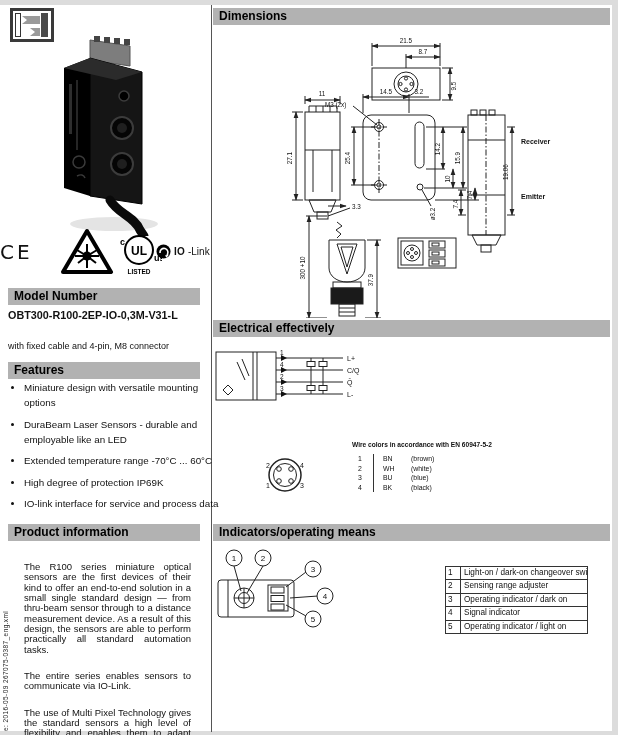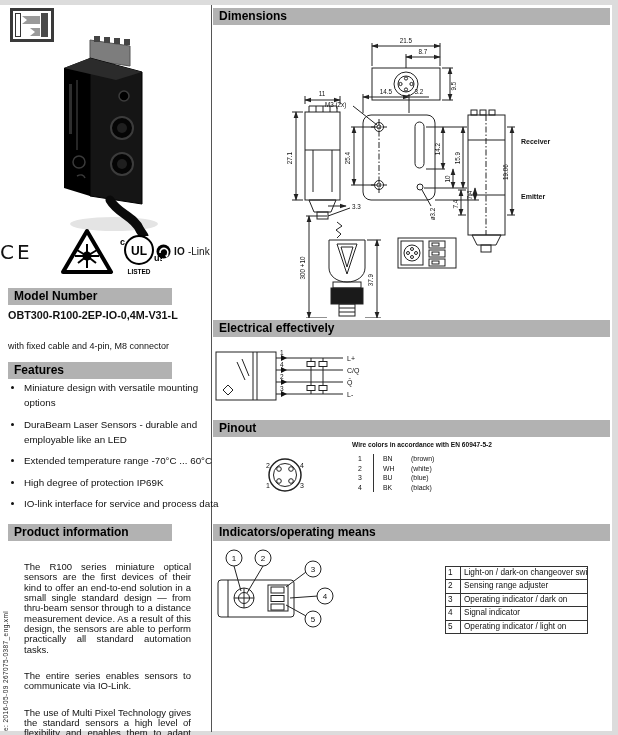--- a/index.html
+++ b/index.html
@@ -2,21 +2,21 @@
 <html><head>
 <meta charset="utf-8">
 <style>
   html,body{margin:0;padding:0;background:#fff;}
   .page{position:relative;width:618px;height:735px;background:#fff;overflow:hidden;
         font-family:"Liberation Sans",sans-serif;color:#111;}
   .edge{position:absolute;background:#dcdcdc;}
   .divider{position:absolute;left:211px;top:5px;width:1px;height:727px;background:#555;}
   .hdr{position:absolute;height:17px;line-height:17px;background:#b2b2b2;color:#000;
        font-size:12px;font-weight:bold;padding-left:6px;box-sizing:border-box;}
-  .hdr.left{left:8px;width:164px;}
+  .hdr.left{left:8px;width:192px;}
   .hdr.right{left:213px;width:397px;}
   .abs{position:absolute;}
   
   .model-number{left:8px;top:309px;width:200px;font-size:10.8px;font-weight:bold;}
   .model-type{left:8px;top:327px;width:200px;font-size:10px;}
   .model-note{left:8px;top:341px;width:200px;font-size:9px;}
   .features-list{left:8px;top:380px;width:198px;margin:0;padding-left:16px;font-size:9.8px;line-height:15px;}
   .features-list li{margin-bottom:6.5px;}
   .prodinfo{left:8px;top:546px;width:199px;font-size:9.5px;line-height:10.35px;text-align:justify;}
   .prodinfo p{margin:16px;}
@@ -118,21 +118,21 @@
     <svg width="15" height="15" viewBox="0 0 15 15">
       <circle cx="7.5" cy="7.5" r="7" fill="#000"></circle>
       <path d="M4,9 a4,4 0 1 1 7,2" stroke="#fff" stroke-width="1.6" fill="none"></path>
       <polygon points="9,11.5 13,10.5 10.5,13.8" fill="#fff"></polygon>
     </svg>
     <span class="txt">IO</span>
       <span>-Link</span>
   </div>
 
   <div class="hdr left" style="top:288px;">Model Number</div>
-  <div class="abs model-number">OBT300-R100-2EP-IO-0,4M-V31-L</div>
+  <div class="abs model-number">OBT300-R100-2EP-IO-0,3M-V31-L</div>
   <div class="abs model-note">with fixed cable and 4-pin, M8 connector</div>
 
   <div class="hdr left" style="top:362px;">Features</div>
   <ul class="abs features-list">
     <li>Miniature design with versatile mounting options</li>
     <li>DuraBeam Laser Sensors - durable and employable like an LED</li>
     <li>Extended temperature range -70°C ... 60°C</li>
     <li>High degree of protection IP69K</li>
     <li>IO-link interface for service and process data</li>
   </ul>
@@ -327,21 +327,20 @@
       <text x="65" y="21">4</text>
       <text x="65" y="33">2</text>
       <text x="65" y="45">3</text>
       <text x="132" y="14.5" font-size="7">L+</text>
       <text x="132" y="26.5" font-size="7">C/Q</text>
       <text x="132" y="38.5" font-size="7">Q̄</text>
       <text x="132" y="50.5" font-size="7">L-</text>
     </g>
   </svg>
 
-  <div class="hdr right" style="top:420px;">Pinout</div>
 
   <svg class="abs" style="left:260px;top:450px;" width="50" height="48" viewBox="0 0 50 48">
     <circle cx="25" cy="25" r="16" fill="none" stroke="#222" stroke-width="1.5"></circle>
     <circle cx="25" cy="25" r="11.5" fill="none" stroke="#222" stroke-width="1"></circle>
     <circle cx="19" cy="19" r="2.3" fill="none" stroke="#222"></circle>
     <circle cx="31" cy="19" r="2.3" fill="none" stroke="#222"></circle>
     <circle cx="19" cy="31" r="2.3" fill="none" stroke="#222"></circle>
     <circle cx="31" cy="31" r="2.3" fill="none" stroke="#222"></circle>
     <g font-size="7" fill="#111">
       <text x="6" y="18">2</text>

